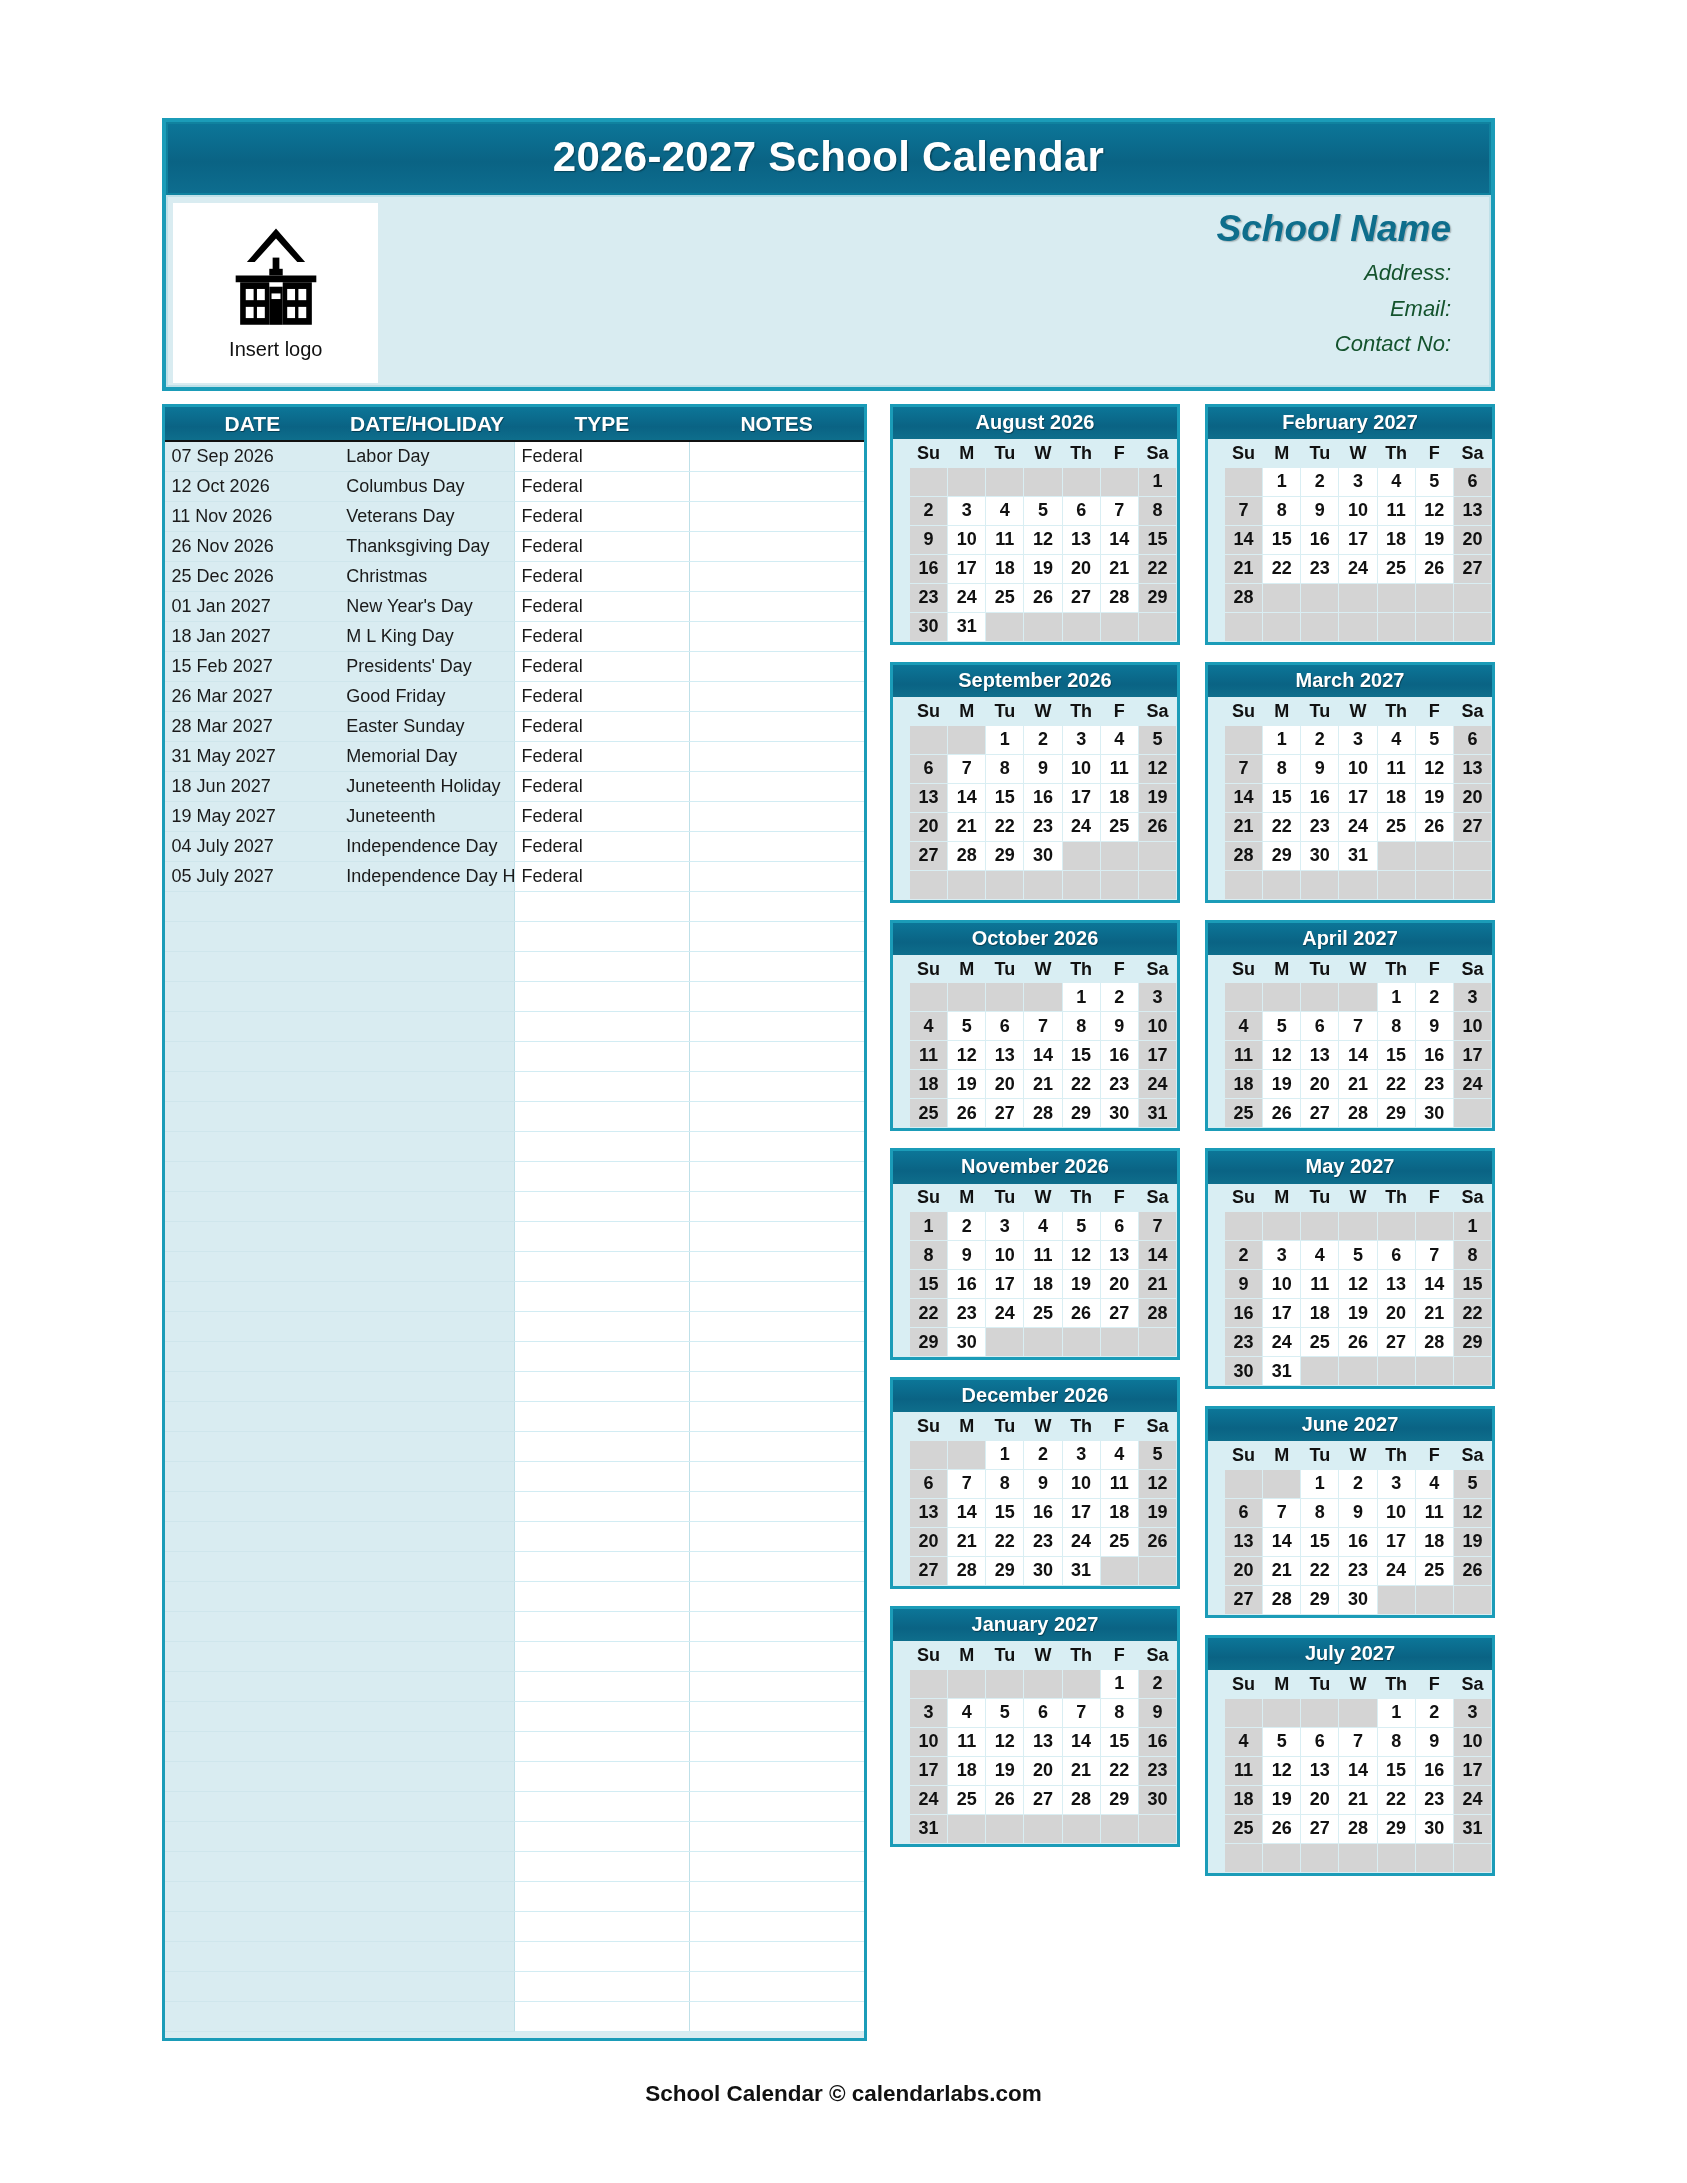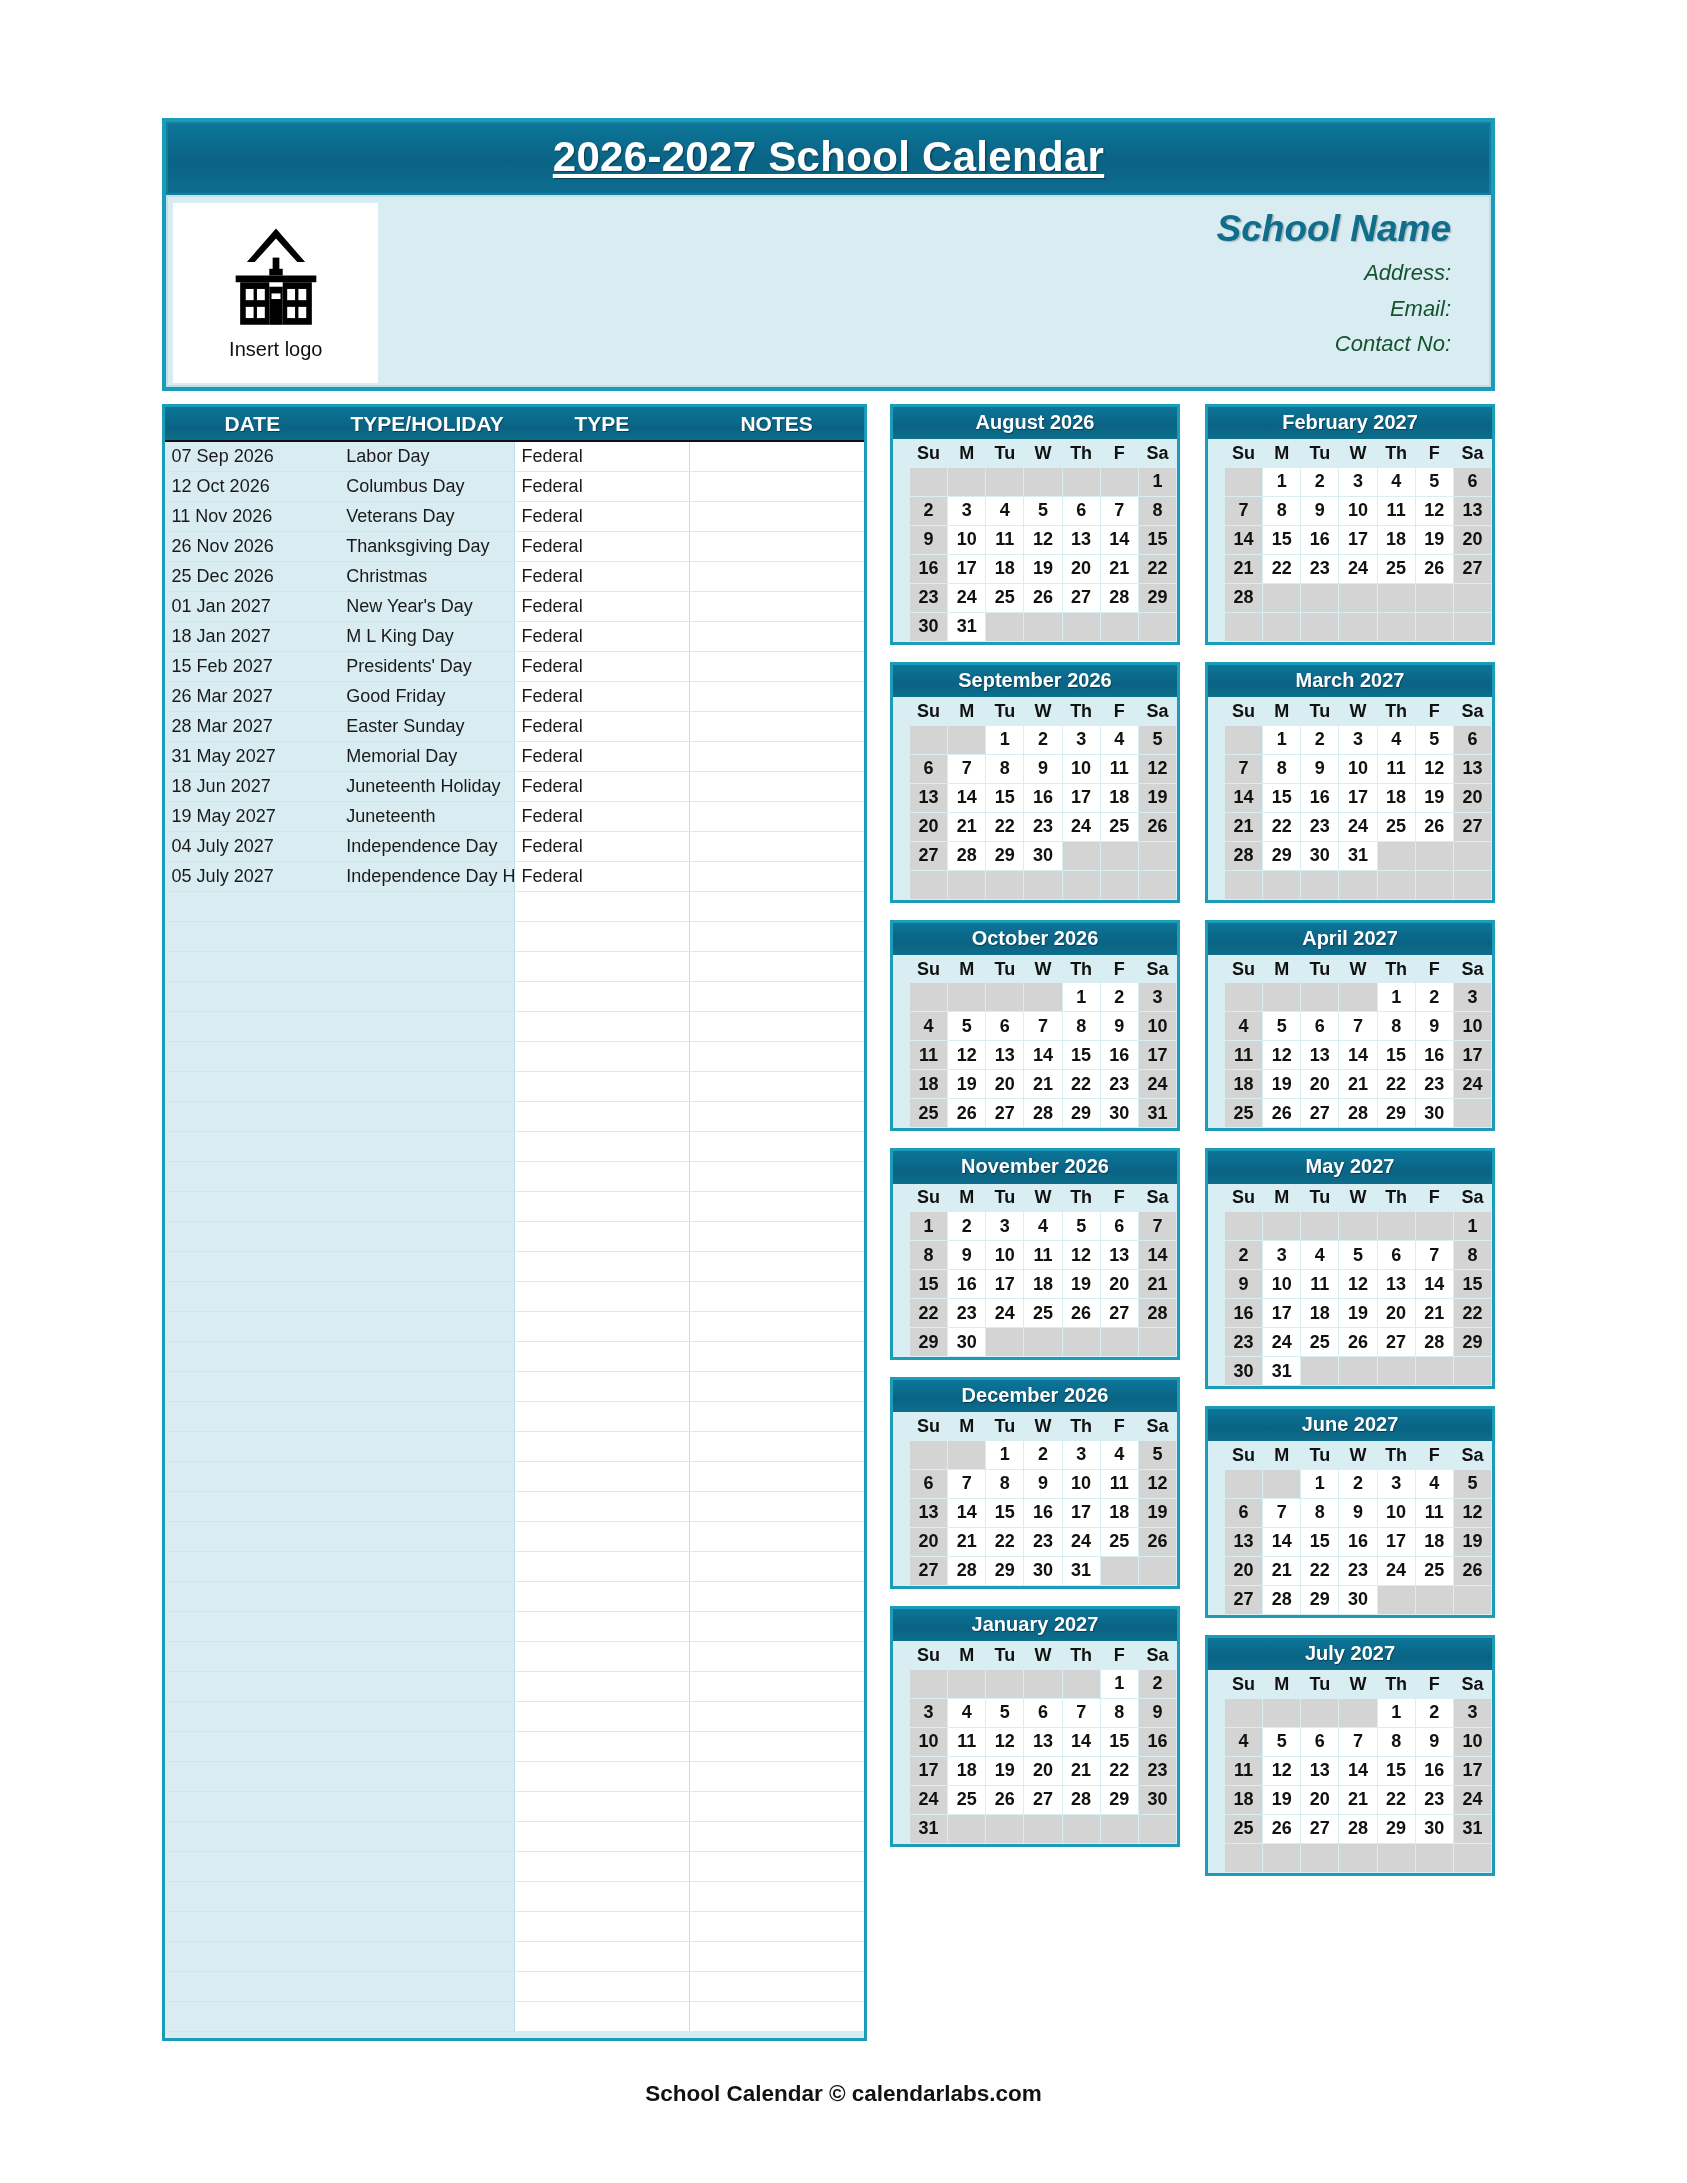--- a/index.html
+++ b/index.html
@@ -23,21 +23,20 @@
     border: 2px solid #10829f;
     text-align: center;
     padding: 9.3px 0 12px 0;
   }
   .title-bar .title {
     color: #ffffff;
     font-size: 42px;
     font-weight: bold;
     letter-spacing: 0.3px;
     text-shadow: 1.3px 1.3px 1.3px rgba(0,0,0,0.35);
-    text-decoration: underline;
   }
   .info-panel {
     background: #d9ecf1;
     border: 2px solid #bfe0e8;
     height: 192px;
     position: relative;
     display: flex;
     align-items: flex-start;
   }
   .logo-box {
@@ -184,21 +183,21 @@
     </div>
   </div>
 
   <div class="body-area">
 
     <div class="events-col">
       <table class="events">
         <thead>
           <tr>
             <th>DATE</th>
-            <th>TYPE/HOLIDAY</th>
+            <th>DATE/HOLIDAY</th>
             <th>TYPE</th>
             <th>NOTES</th>
           </tr>
         </thead>
         <tbody id="events-body">
             <tr>
               <td class="c-date">07 Sep 2026</td>
               <td class="c-event">Labor Day</td>
               <td class="c-type">Federal</td>
               <td class="c-notes"></td>

